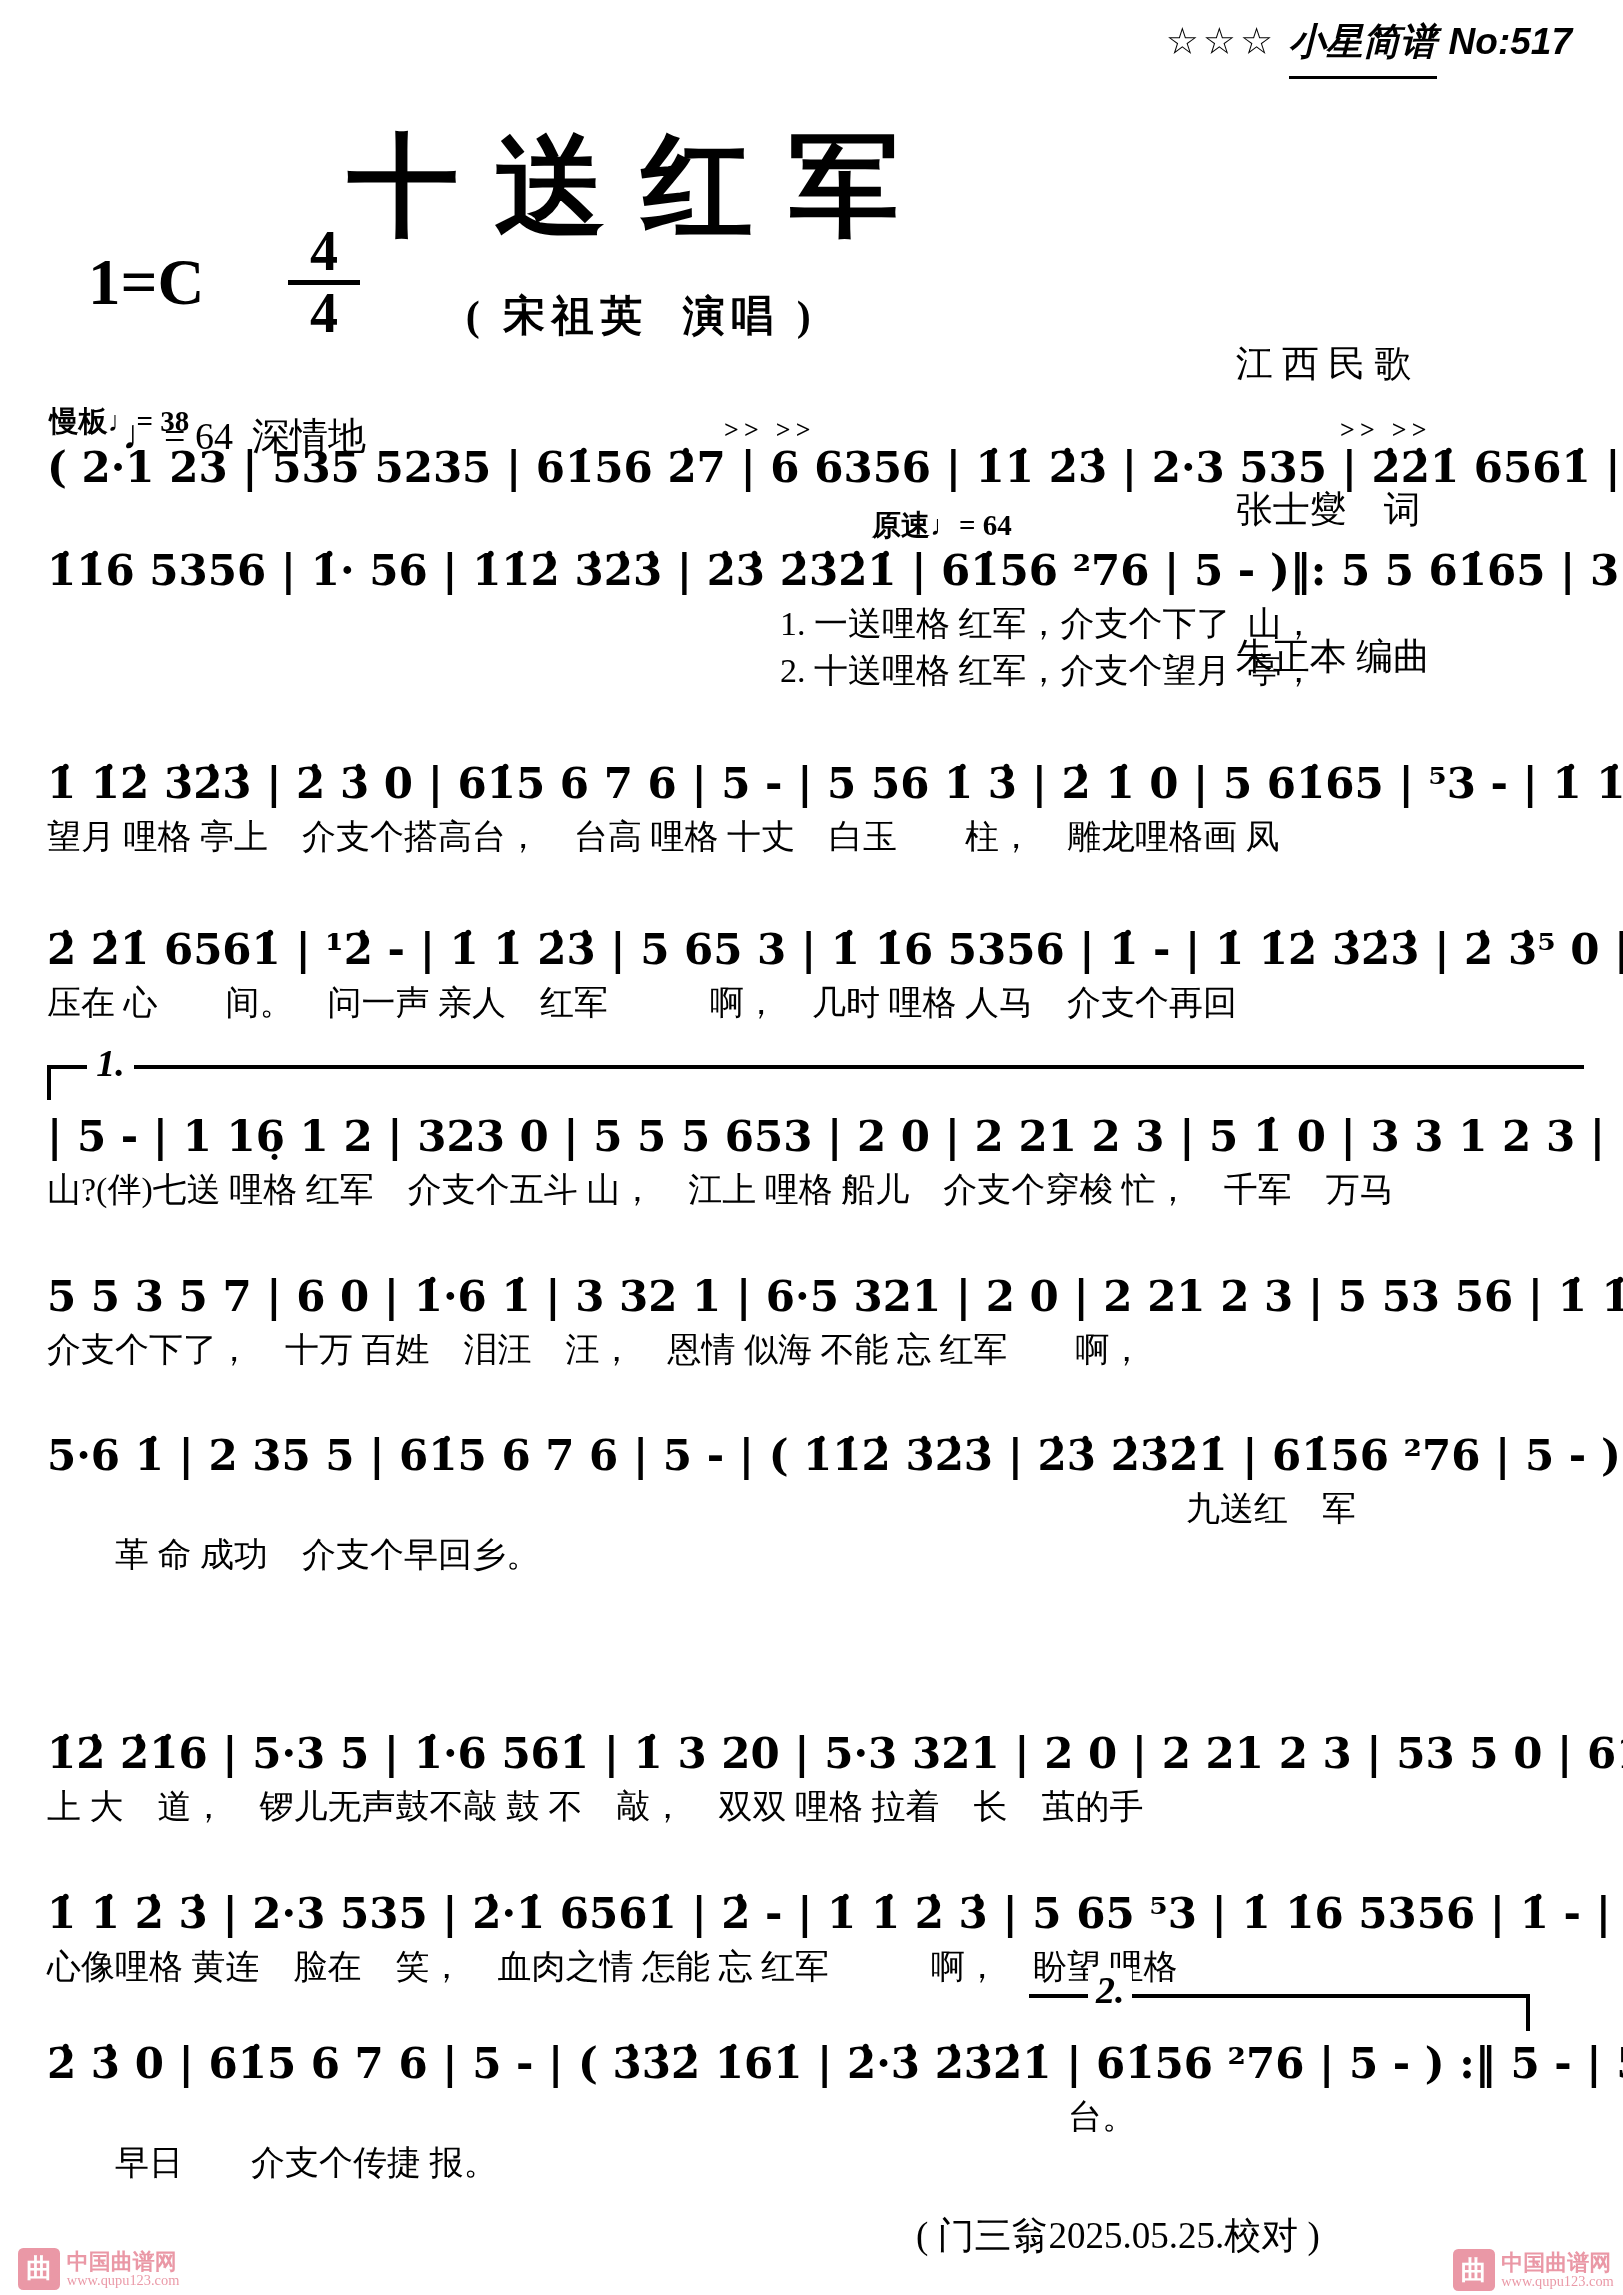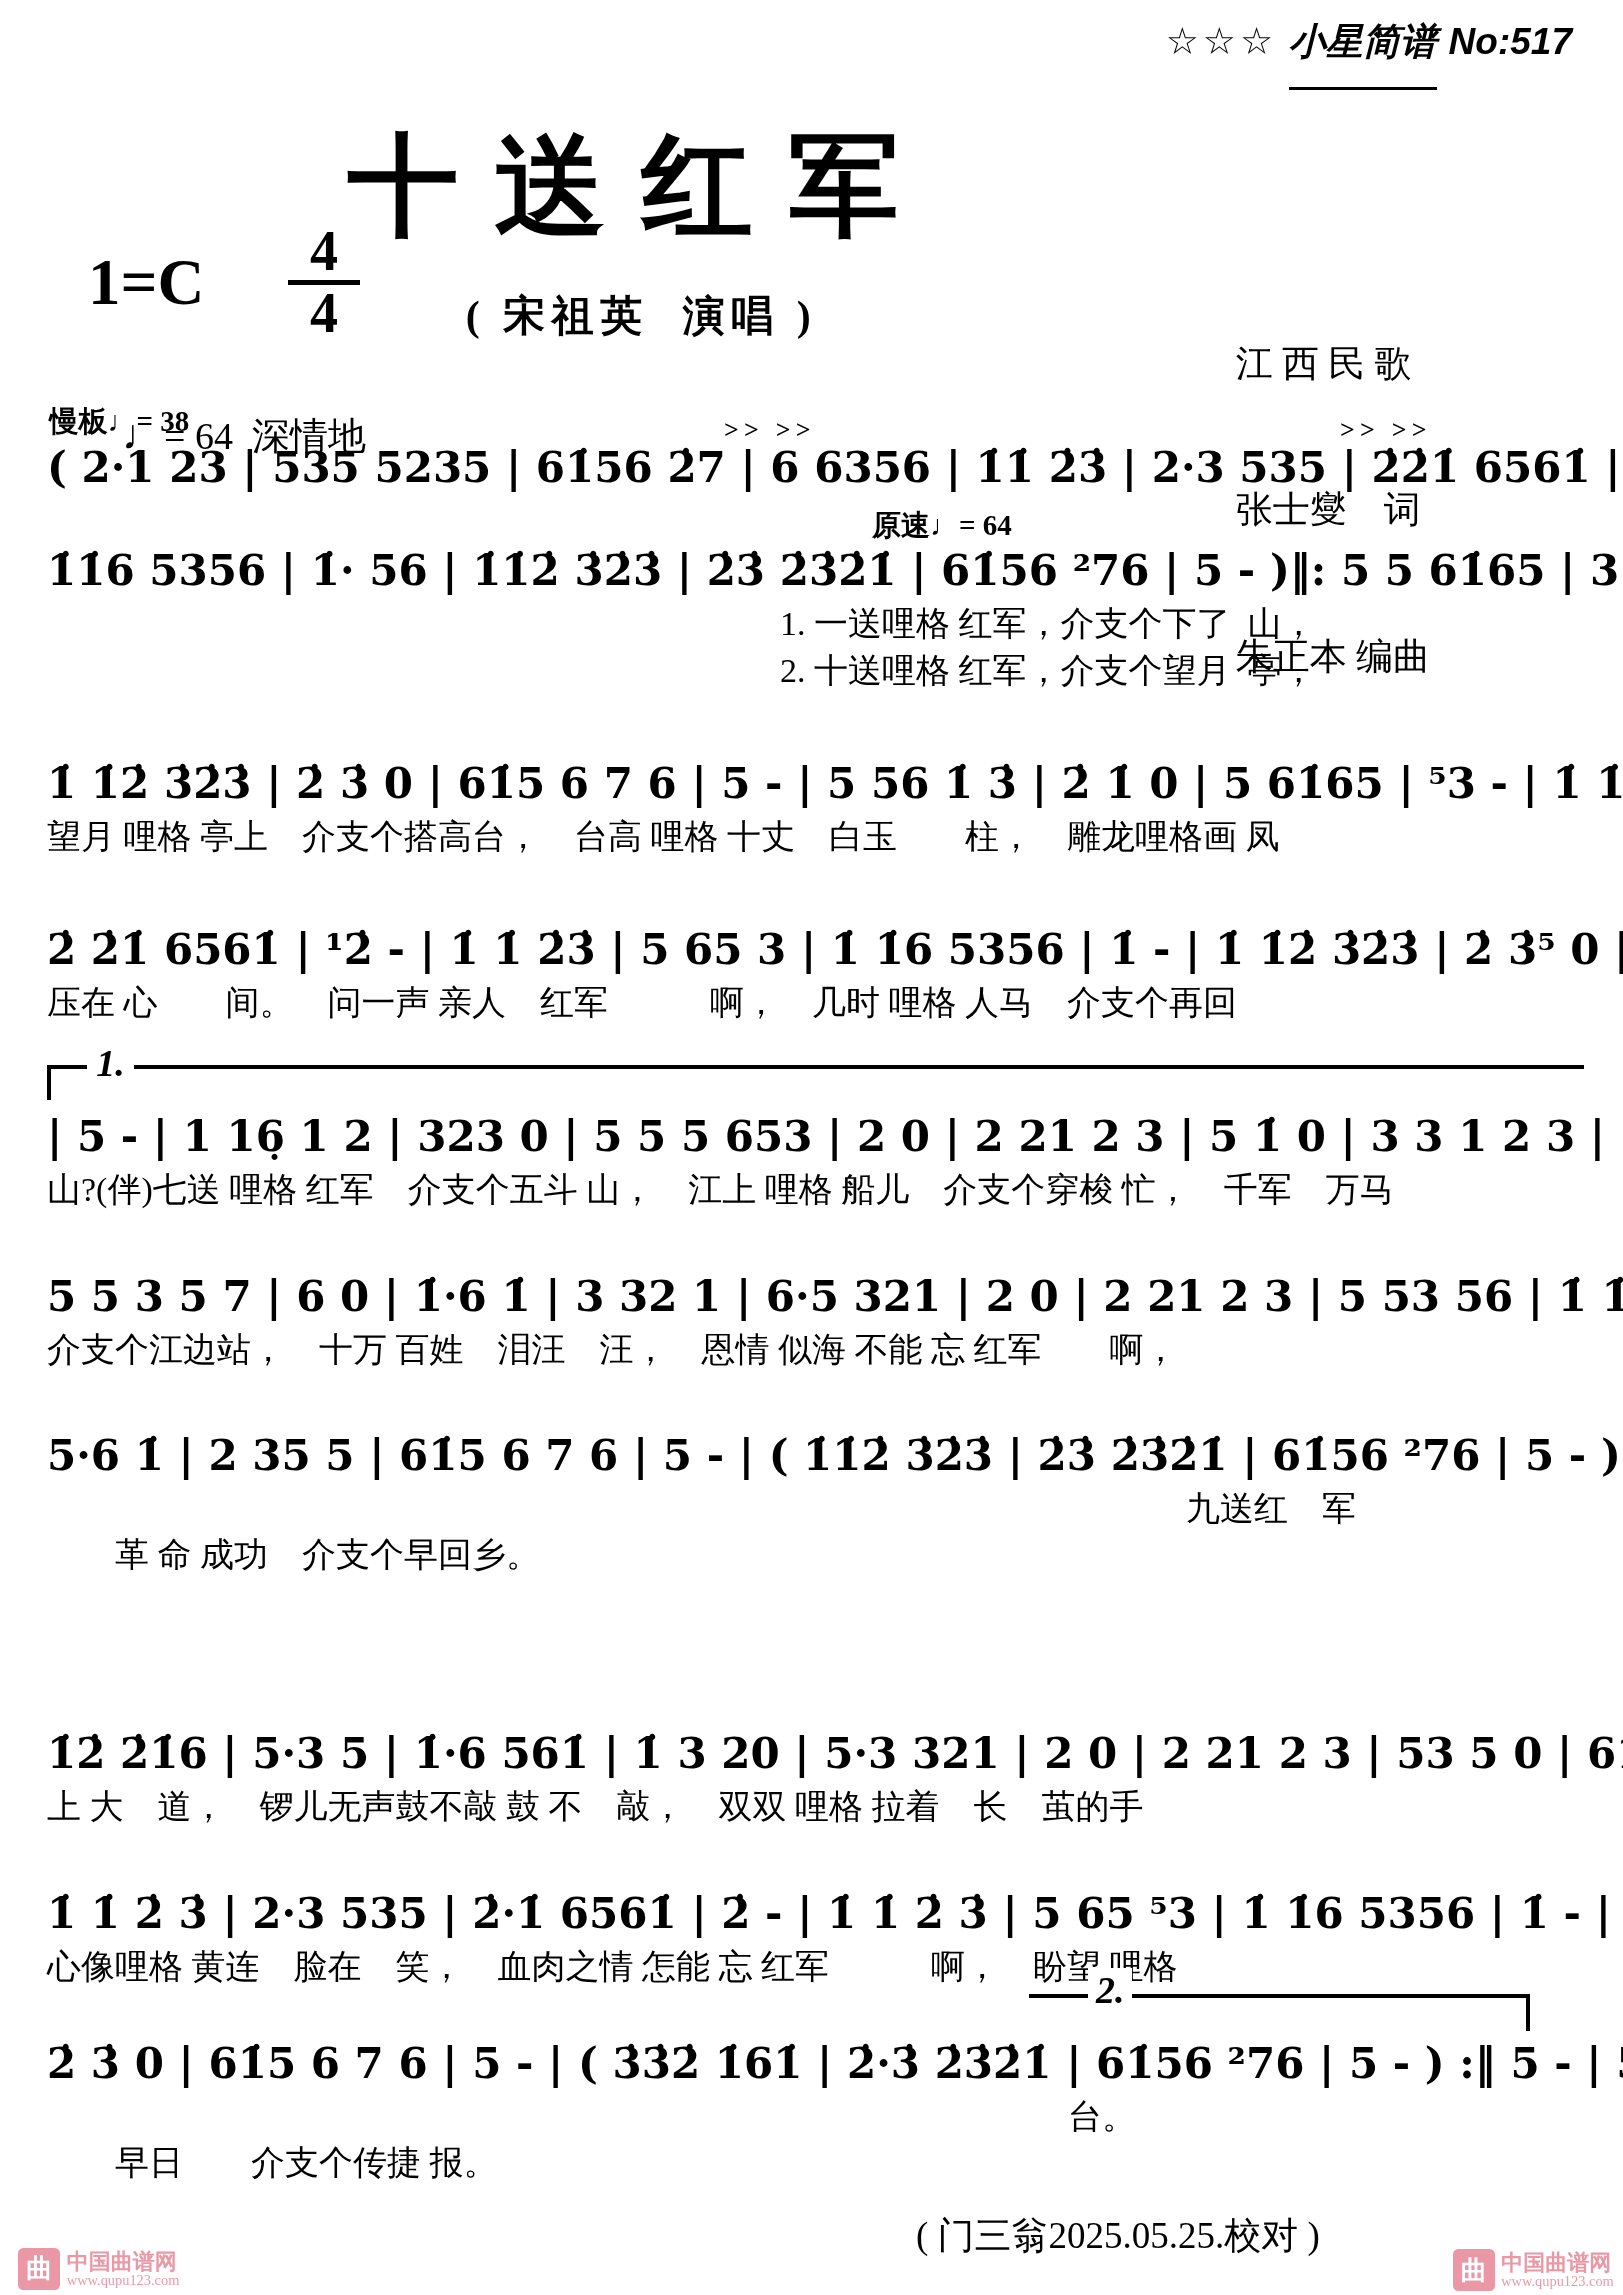--- a/index.html
+++ b/index.html
@@ -9,21 +9,21 @@
     position:relative;overflow:hidden;
   }
   
   .hdr{
     position:absolute;top:17px;right:51px;
     font-family:"Liberation Sans","DejaVu Sans",sans-serif;
     font-style:italic;font-weight:bold;font-size:37px;
     display:flex;align-items:baseline;gap:11.8px;white-space:pre;
   }
   .hdr .stars{font-weight:normal;letter-spacing:3.9px;}
-  .hdr .brand{border-bottom:3.3px solid #000;padding-bottom:20px;}
+  .hdr .brand{border-bottom:3.3px solid #000;padding-bottom:9px;}
   
   .title{
     position:absolute;top:112px;left:0;width:1283px;text-align:center;
     font-size:111px;font-weight:bold;letter-spacing:36px;white-space:pre;
   }
   .subtitle{
     position:absolute;top:288px;left:0;width:1283px;text-align:center;
     font-size:42px;font-weight:bold;letter-spacing:6.5px;white-space:pre;
   }
   .credits{
@@ -151,21 +151,21 @@
       <span class="vlabel">1.</span>
     </div>
 
     <div class="sys mb85">
       <div class="notation">| 5 - | 1 16̣ 1 2 | 323 0 | 5 5 5 653 | 2 0 | 2 21 2 3 | 5 1̇ 0 | 3 3 1 2 3 | 5 0 | 5 6·1̇ | 32 3 0 |</div>
       <div class="lyric">山?(伴)七送 哩格 红军　介支个五斗 山，　江上 哩格 船儿　介支个穿梭 忙，　千军　万马</div>
     </div>
 
     <div class="sys mb85">
       <div class="notation">5 5 3 5 7 | 6 0 | 1̇·6 1̇ | 3 32 1 | 6·5 321 | 2 0 | 2 21 2 3 | 5 53 56 | 1̇ 1̇6 5356 | ⁶1̇ - |</div>
-      <div class="lyric">介支个江边站，　十万 百姓　泪汪　汪，　恩情 似海 不能 忘 红军　　啊，</div>
+      <div class="lyric">介支个下了，　十万 百姓　泪汪　汪，　恩情 似海 不能 忘 红军　　啊，</div>
     </div>
 
     <div class="sys mb85">
       <div class="notation">5·6 1̇ | 2 35 5 | 61̇5 6 7 6 | 5 - | ( 1̇1̇2̇ 3̇2̇3̇ | 2̇3̇ 2̇3̇2̇1̇ | 61̇56 ²76 | 5 - ) | 3̇ 3̇2̇ 1̇61̇ | 2̇· 3̇ |</div>
       <div class="lyric lyr-split">
         <span>革 命 成功　介支个早回乡。</span>
         <span class="lyr-right">九送红　军</span>
       </div>
     </div>
 

